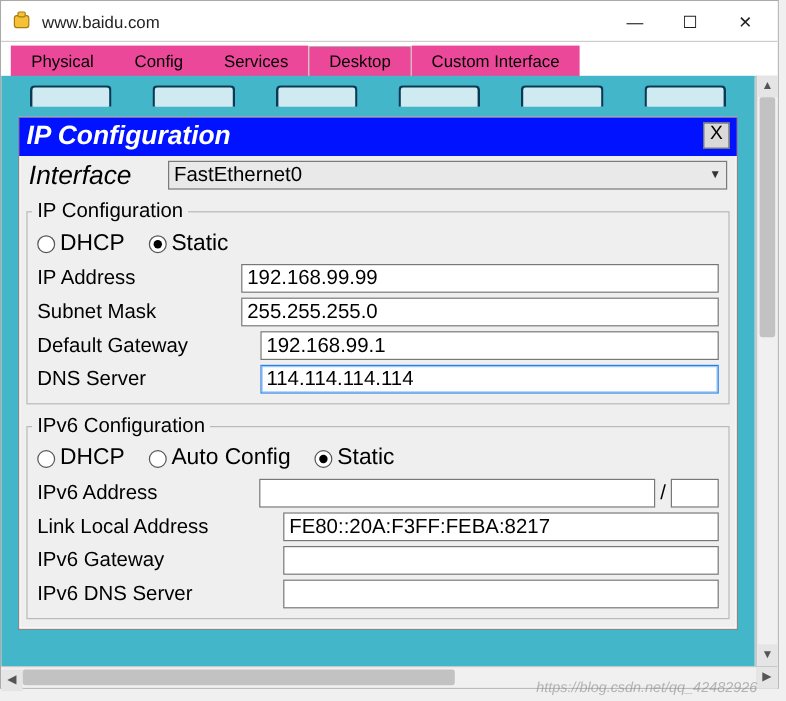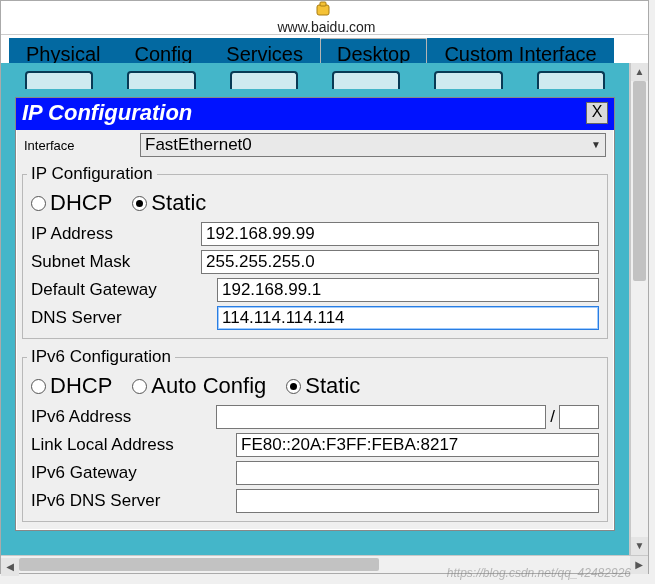--- a/index.html
+++ b/index.html
@@ -20,45 +20,44 @@
     height: 574px;
     position: relative;
   }
   .titlebar {
     height: 34px;
     display: flex;
     align-items: center;
     padding: 0 4px 0 8px;
     background: #fff;
     border-bottom: 1px solid #ccc;
-    flex-direction: column;
   }
   .titlebar .favicon {
     width: 20px; height: 20px; margin-right: 6px;
     display:inline-flex; align-items:center; justify-content:center;
   }
   .titlebar .title { flex:1; font-size: 14px; color:#222; }
   .titlebar .wbtn {
     width: 46px; height: 30px; display:flex; align-items:center; justify-content:center;
     color:#222; font-size: 14px;
   }
   .tabstrip {
     display:flex;
     background:#fff;
     border-bottom: 1px solid #b5b5b5;
     padding: 2px 8px 0 8px;
   }
   .tab {
     padding: 4px 16px 5px 16px;
     border: 1px solid transparent;
     border-bottom: none;
-    font-size: 20px;
+    font-size: 14px;
     color:#000;
     position: relative; top:1px;
-    background:#0369a1;
+    background:#ec4899;
   }
   .tab.active {
     border: 1px solid #b5b5b5;
     border-bottom: 1px solid #fff;
     border-radius: 2px 2px 0 0;
   }
   .content-area {
     position:absolute;
     top:62px; left:0; right:18px; bottom:18px;
     overflow:hidden;
@@ -95,39 +94,39 @@
   }
   .ipconf-title span { flex:1; }
   .ipconf-close {
     width:22px; height:22px;
     background:#d9d9d9; color:#000;
     border:1px solid #666;
     font-size:16px; line-height:18px;
     text-align:center; font-style:normal; font-weight:normal;
   }
   .row { display:flex; align-items:center; padding: 3px 8px; gap:6px; }
-  .lbl { width: 110px; font-size:13px; }
+  .lbl { width: 110px; font-size:22px;font-style:italic; }
   .interface-select {
     flex:1;
     border:1px solid #7a7a7a;
     background:#e9e9e9;
     height:24px; font-size:17px;
     display:flex; align-items:center; padding:0 4px;
     position:relative;
   }
   .interface-select::after {
     content:"▼"; font-size:10px; position:absolute; right:4px; top:5px; color:#333;
   }
   fieldset {
     border:1px solid #b9b9b9;
     margin:4px 6px 8px 6px;
     padding: 4px 4px 6px 4px;
   }
   legend { font-size:17px; padding:0 4px; }
-  .radio-row { display:flex; gap:20px; align-items:center; padding:2px 4px 4px 4px; font-size:22px; }
+  .radio-row { display:flex; gap:20px; align-items:center; padding:2px 4px 4px 4px; font-size:19px; }
   .radio { display:flex; align-items:center; gap:4px; }
   .radio-circle {
     width:15px; height:15px; border:1px solid #555; border-radius:50%;
     display:inline-flex; align-items:center; justify-content:center; background:#fff;
   }
   .radio-circle.sel::after { content:""; width:7px; height:7px; border-radius:50%; background:#000; }
   .frow { display:flex; align-items:center; padding:2px 4px; gap: 0; }
   .flbl { font-size:17px; }
   .finput {
     border:1px solid #777; background:#fff; height:24px; font-size:17px; padding:0 4px;

